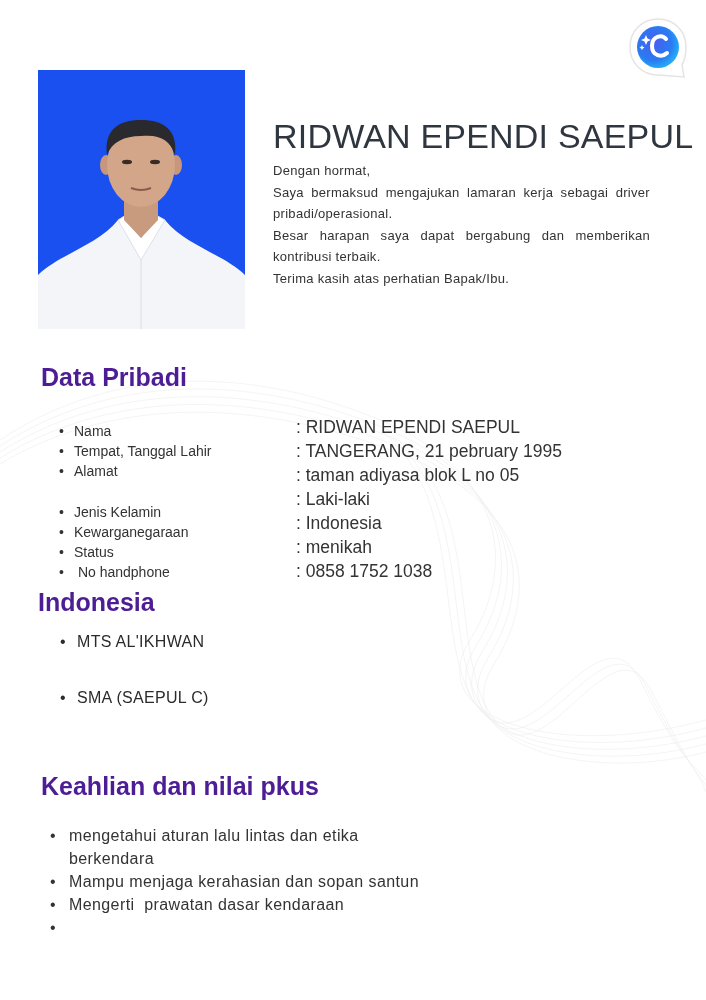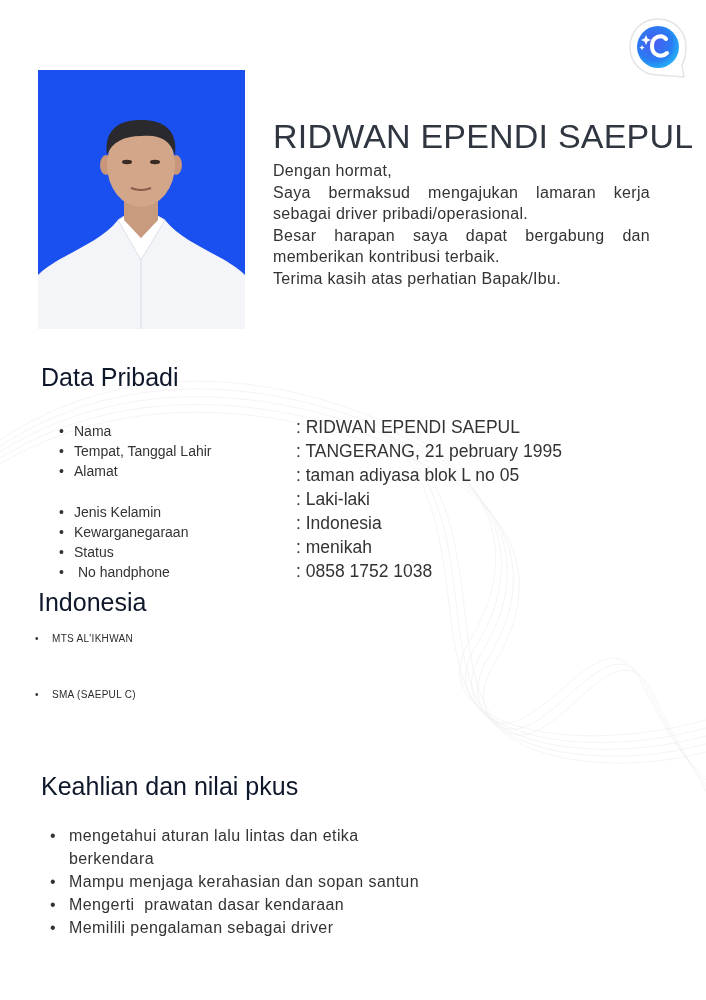--- a/index.html
+++ b/index.html
@@ -13,35 +13,35 @@
     position: absolute; left: 38px; top: 70px; width: 207px; height: 259px;
     background: #1a4ff0; overflow: hidden;
   }
   .photo svg { display: block; }
   .name {
     position: absolute; left: 273px; top: 94px; font-size: 34px; color: #2f3640;
     letter-spacing: 0.2px; font-weight: normal;
   }
   .letter {
     position: absolute; left: 273px; top: 160px; width: 377px;
-    font-size: 16px; line-height: 21.6px; color: #333; letter-spacing: 0.3px;
+    font-size: 13px; line-height: 21.6px; color: #333; letter-spacing: 0.3px;
   }
   .letter p { margin: 0; text-align: justify; text-align-last: left; }
   .section-title {
-    position: absolute; color: #0f172a; font-weight: normal; font-size: 25px;
+    position: absolute; color: #4c1d95; font-weight: bold; font-size: 25px;
   }
   .st-pribadi { left: 41px; top: 363px; }
   .st-pendidikan { left: 38px; top: 588px; }
   .st-keahlian { left: 41px; top: 772px; text-align: center; }
   .kv-labels { position: absolute; left: 56px; top: 420px; font-size: 14px; color: #333; }
   .kv-label { position: absolute; left: 0; white-space: nowrap; }
   .kv-label .dot { display: inline-block; width: 11px; margin-right: 7px; text-align: center; }
   .kv-values { position: absolute; left: 296px; top: 414px; font-size: 17.5px; color: #333; }
   .kv-value { position: absolute; left: 0; white-space: nowrap; }
-  .edu { position: absolute; left: 35px; font-size: 10px; color: #2b2b2b; letter-spacing: 0.3px; }
+  .edu { position: absolute; left: 60px; font-size: 16px; color: #2b2b2b; letter-spacing: 0.3px; }
   .edu .dot { display: inline-block; width: 12px; margin-right: 5px; }
   .skills { position: absolute; left: 50px; top: 824px; font-size: 16px; line-height: 23px; color: #333; letter-spacing: 0.4px; }
   .skill { display: flex; width: 400px; }
   .skill .dot { width: 19px; flex: 0 0 19px; }
 </style>
 </head>
 <body>
 
 <svg class="bg-wave" viewBox="0 0 706 1000">
   <g fill="none" stroke="#ececec" stroke-width="0.6">
@@ -133,14 +133,14 @@
 <div class="edu" style="top:689px"><span class="dot">•</span><span>SMA (SAEPUL C)</span></div>
 
 <div class="section-title st-keahlian">Keahlian dan nilai pkus</div>
 <div class="skills">
   <div class="skill" style="width:360px">
       <span class="dot">•</span>
       <span>mengetahui aturan lalu lintas dan etika berkendara</span>
     </div>
   <div class="skill" style="white-space:pre"><span class="dot">•</span><span>Mampu menjaga kerahasian dan sopan santun</span></div>
   <div class="skill" style="white-space:pre"><span class="dot">•</span><span>Mengerti  prawatan dasar kendaraan</span></div>
-  <div class="skill" style="white-space:pre"><span class="dot">•</span><span>Memilili pengalaman sebagai driver</span></div>
+  <div class="skill" style="white-space:pre"><span class="dot">•</span></div>
 </div>
 
 </body></html>

